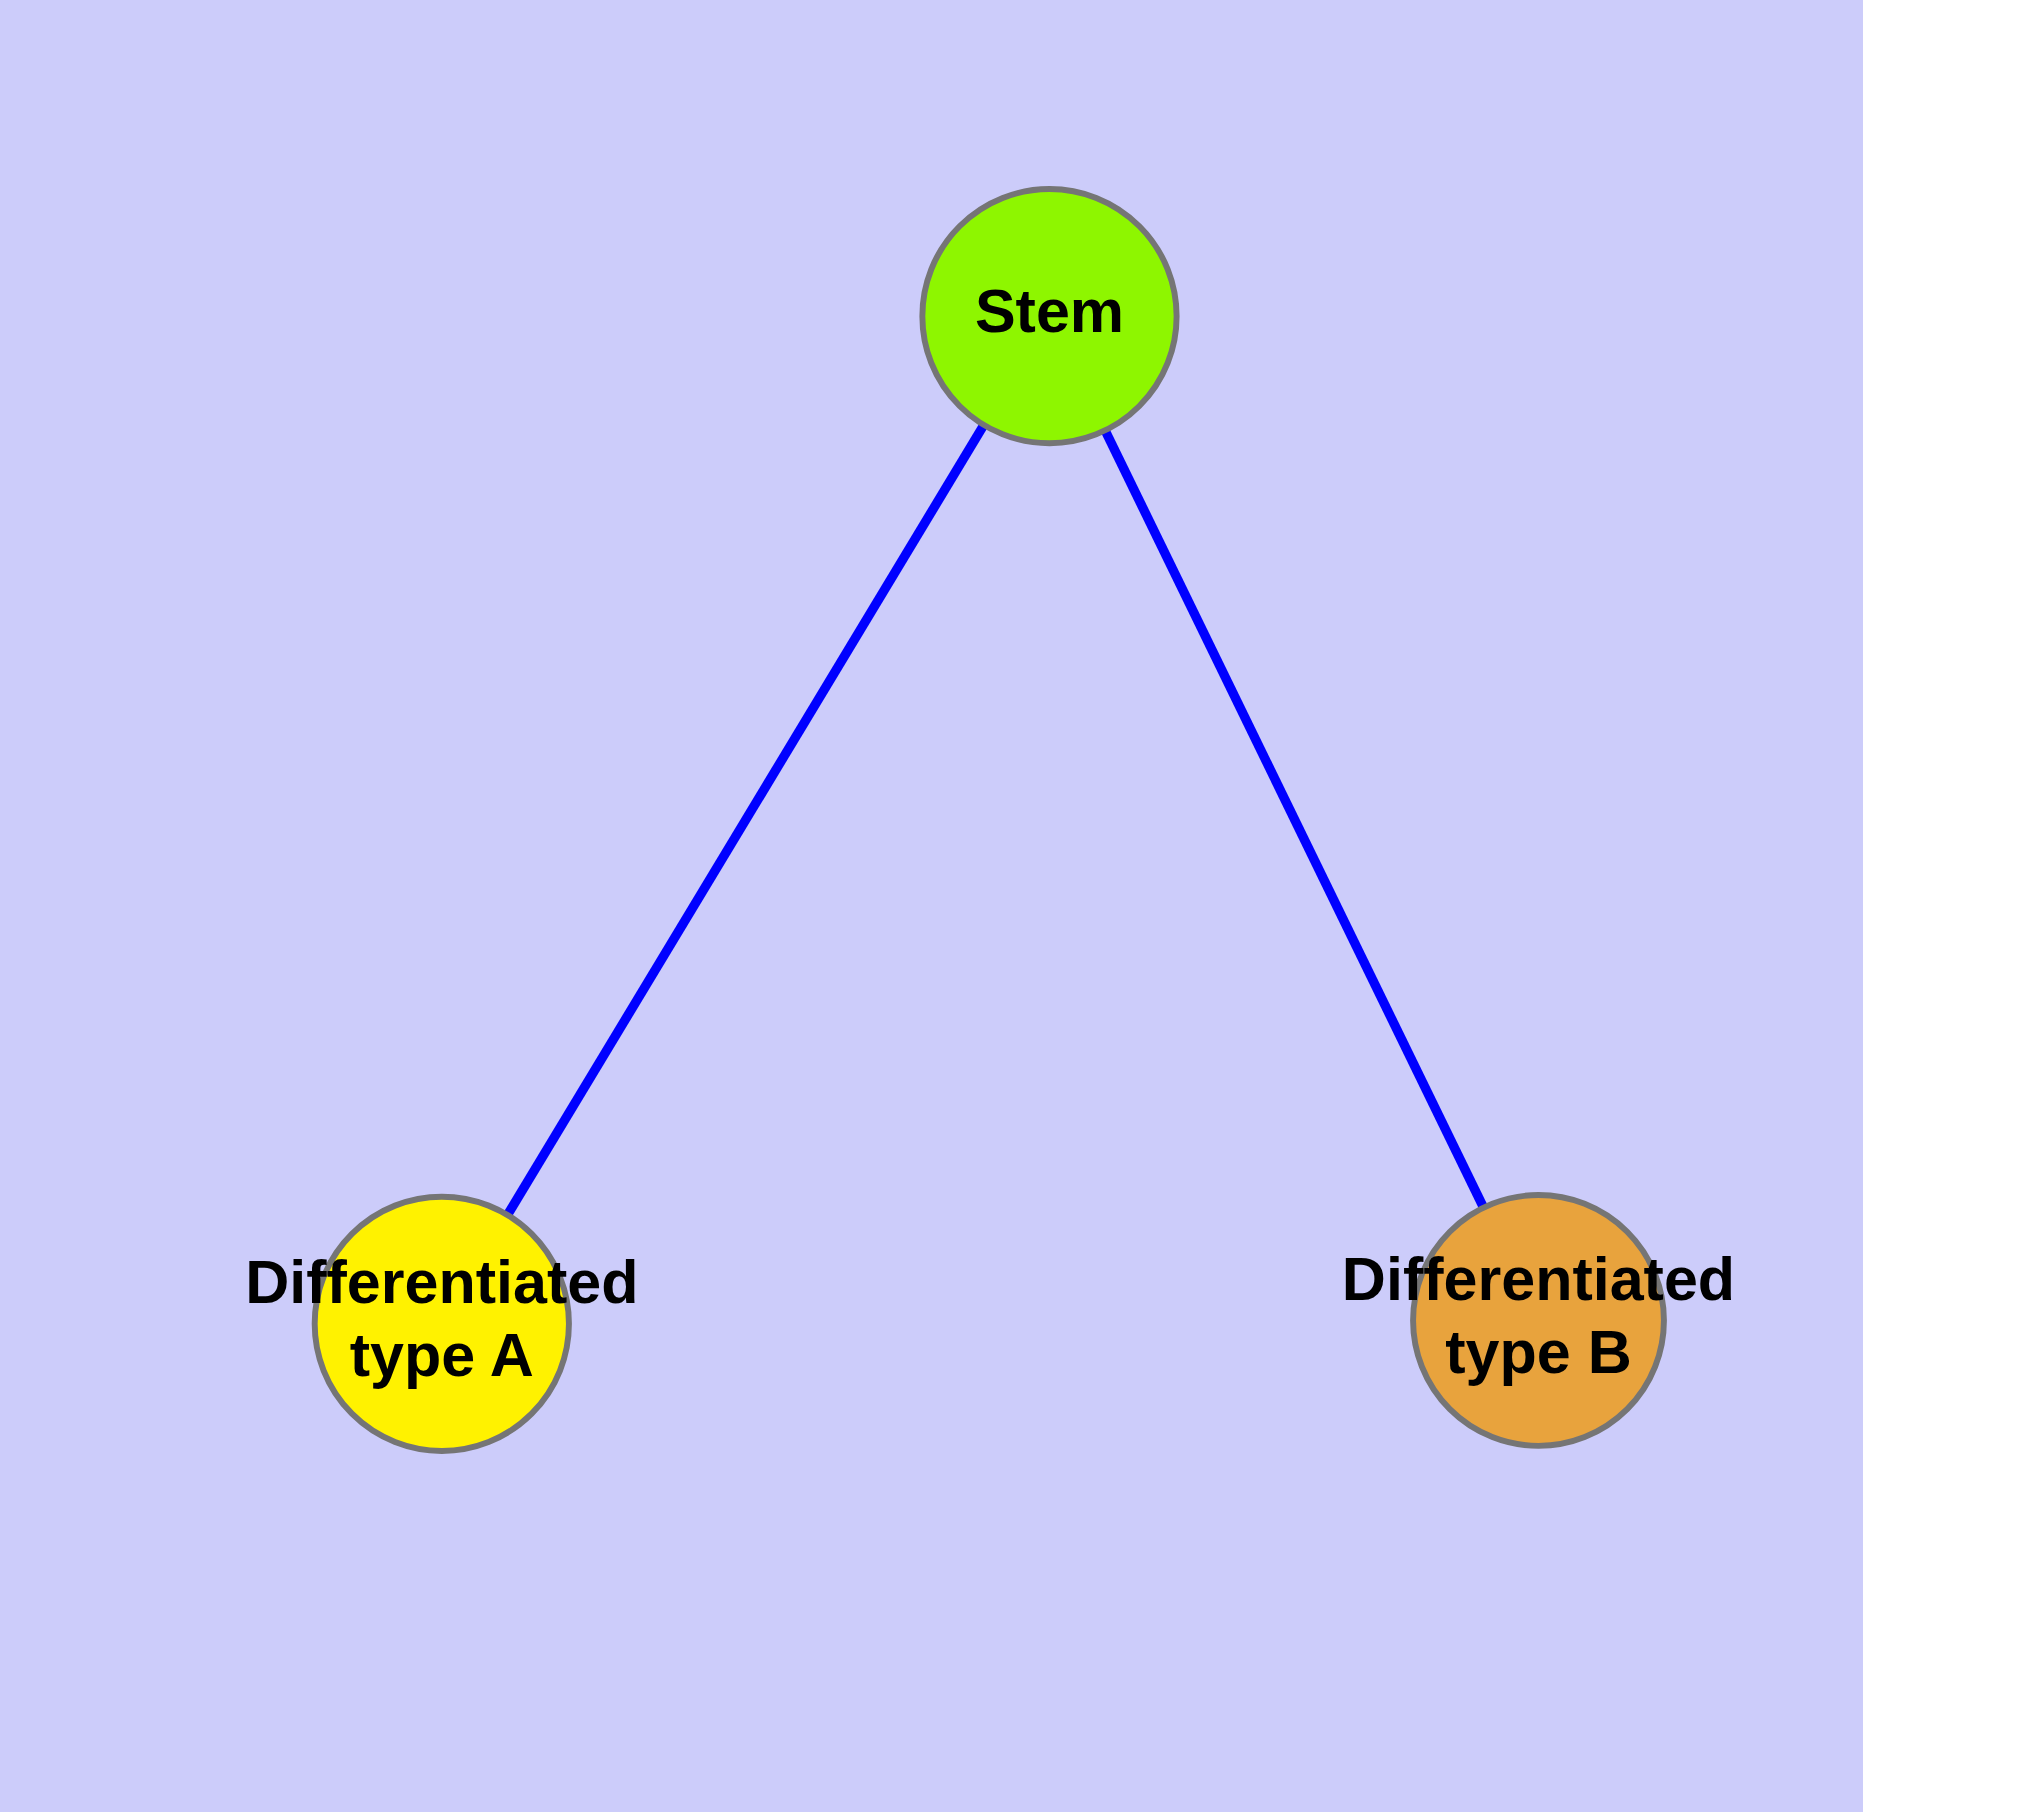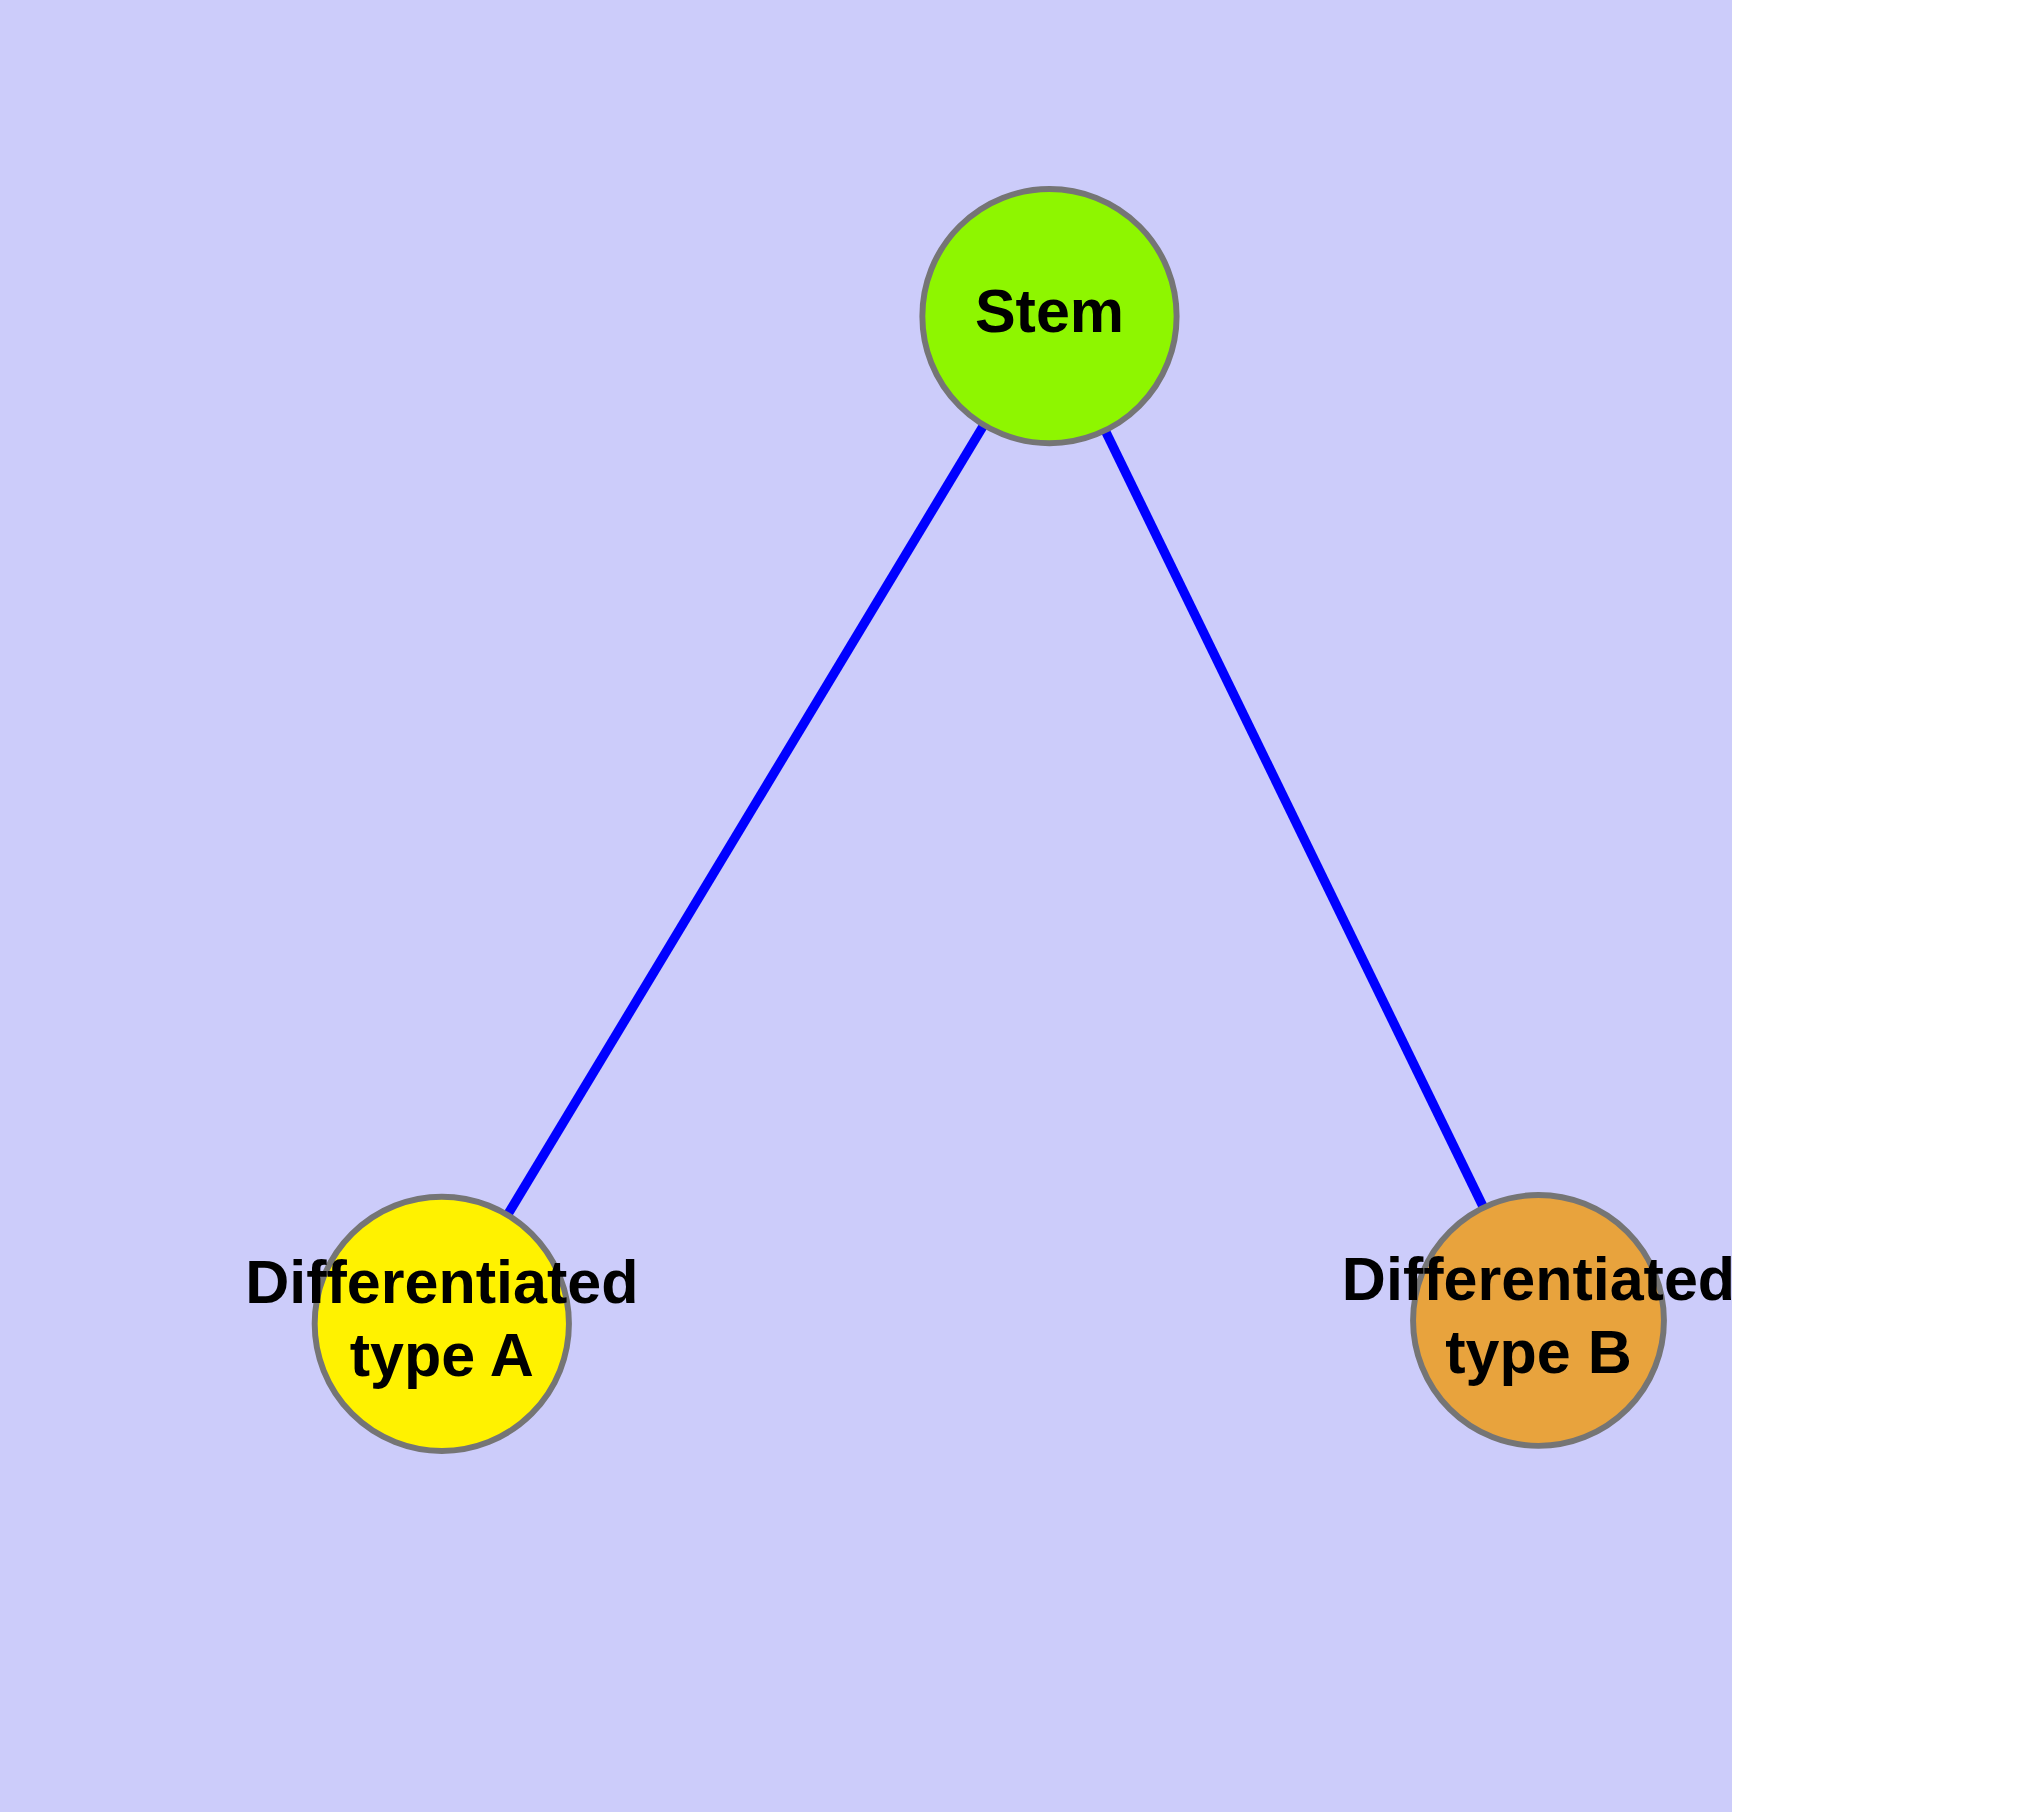--- a/index.html
+++ b/index.html
@@ -31,21 +31,21 @@
     fill: #000000;
     text-anchor: middle;
     dominant-baseline: middle;
     paint-order: normal;
     font-family: "Liberation Sans", sans-serif;
   }
 </style>
 </head>
 <body>
 
-<div id="canvas" style="width: 1732px; height: 1812px; text-decoration: underline;">
+<div id="canvas" style="width: 1863px; height: 1812px; text-decoration: underline;">
 
   <div id="bg-rect" style="background: rgb(204, 204, 250);"></div>
 
   <svg id="graph-svg" viewBox="0 0 2384 2138" preserveAspectRatio="xMidYMid meet" style="width: 2021px; height: 1812px;">
 
     <g id="edges-layer">
         <line x1="1159.5070540173888" y1="503.16473190142904" x2="599.4929459826111" y2="1431.835268098571" stroke="#0000ff" stroke-width="11" stroke-linecap="butt"></line>
         <line x1="1304.5426727534812" y1="509.66042844519086" x2="1749.3328887301172" y2="1423.1377350869827" stroke="#0000ff" stroke-width="11" stroke-linecap="butt"></line>
       </g>
     <g id="nodes-layer">

